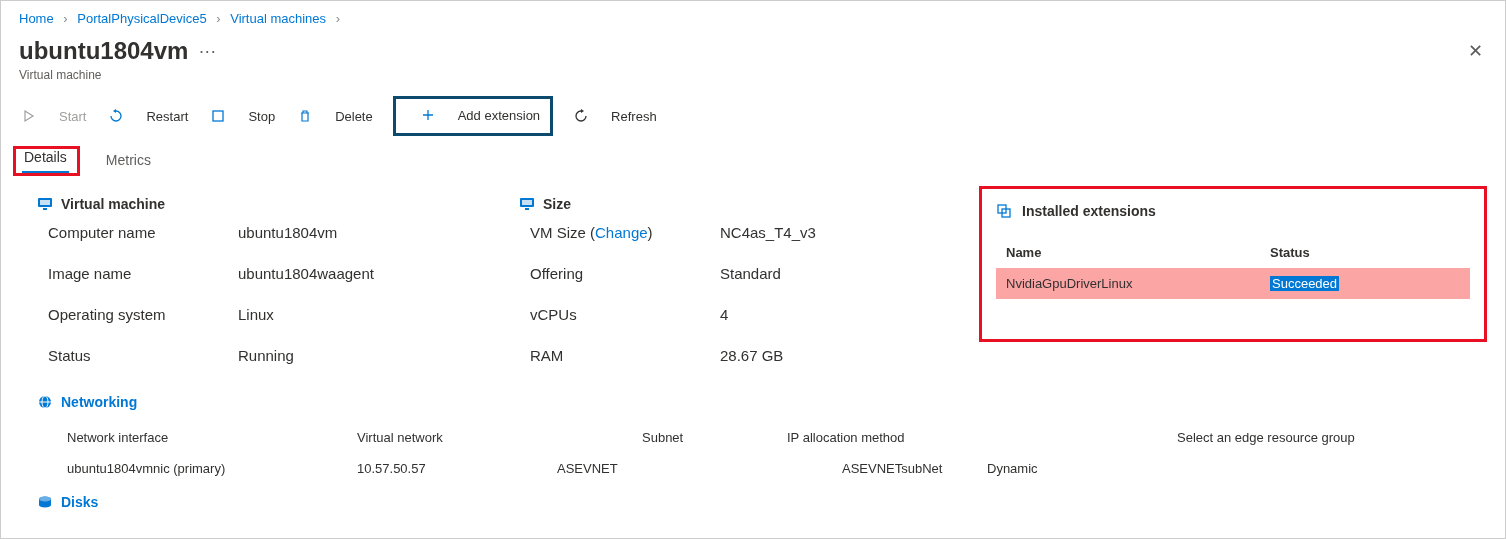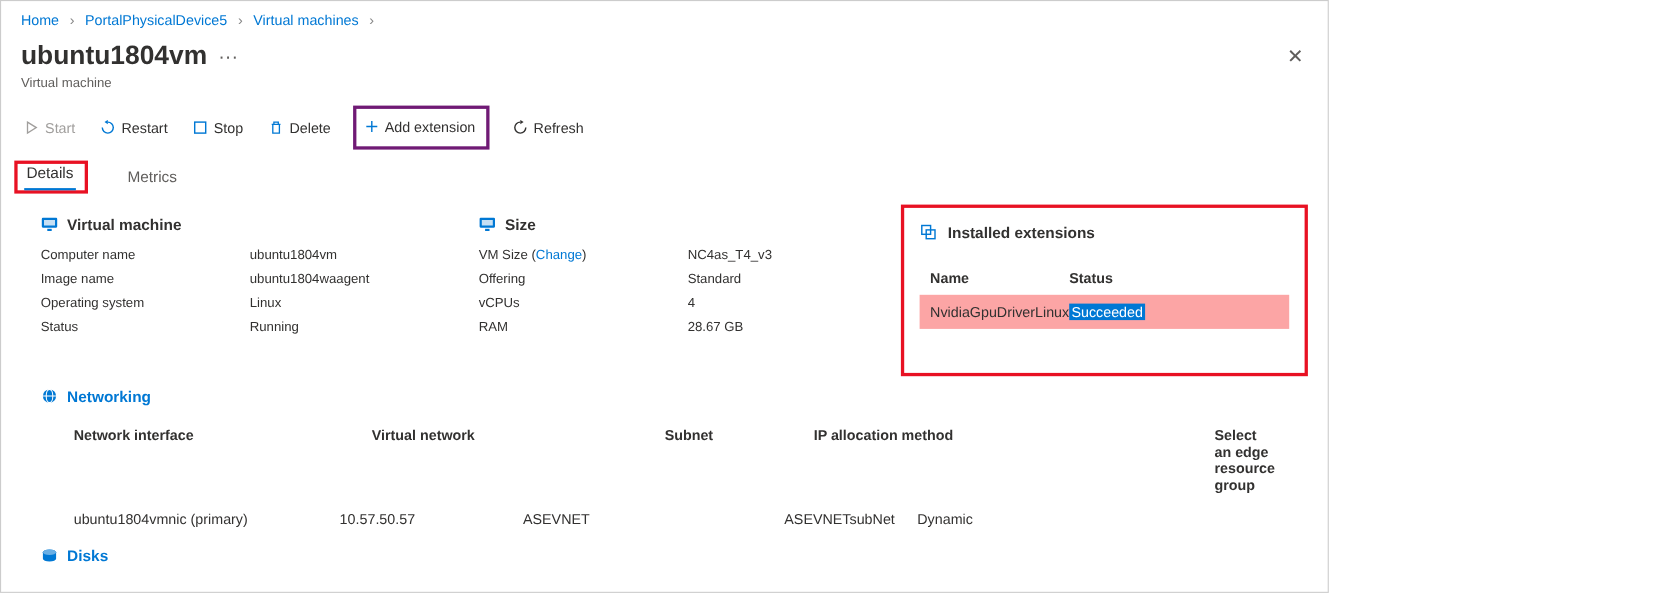--- a/index.html
+++ b/index.html
@@ -1,58 +1,58 @@
 <!DOCTYPE html>
 <html><head>
 <meta charset="utf-8">
 <style>
 * { box-sizing: border-box; margin: 0; padding: 0; }
 body { font-family: 'Segoe UI', sans-serif; font-size: 13px; color: #323130; background: #fff; width: 1506px; }
-.container { border: 1px solid #cccccc; width: 1208px; height: 539px; position: relative; overflow: hidden; padding: 10px 18px; }
+.container { border: 1px solid #cccccc; width: 1506px; height: 539px; position: relative; overflow: hidden; padding: 10px 18px; }
 .breadcrumb { font-size: 13px; margin-bottom: 10px; }
 .breadcrumb a { color: #0078d4; text-decoration: none; }
 .breadcrumb .sep { color: #888; margin: 0 6px; }
 .title-row { display: flex; align-items: center; justify-content: space-between; }
 .title-block { display: flex; align-items: center; gap: 10px; }
 .page-title { font-size: 24px; font-weight: 600; color: #323130; }
 .ellipsis { font-size: 18px; color: #605e5c; }
 .subtitle { font-size: 12px; color: #605e5c; margin-top: 2px; margin-bottom: 14px; }
 .close-btn { font-size: 18px; font-weight: 400; color: #605e5c; cursor: pointer; padding: 4px; }
 .toolbar { display: flex; gap: 18px; align-items: center; margin-bottom: 10px; }
-.tb-btn { display: flex; align-items: center; gap: 4px; font-size: 13px; color: #323130; cursor: pointer; padding: 4px 2px; }
+.tb-btn { display: flex; align-items: center; gap: 22px; font-size: 13px; color: #323130; cursor: pointer; padding: 4px 2px; }
 .tb-btn.disabled .label { color: #a19f9d; }
 .tb-btn .icon { display: inline-flex; align-items: center; justify-content: center; width: 16px; height: 16px; }
-.tb-highlight { border: 3px solid #701a75; padding: 4px 8px 6px 4px; }
-.tabs { display: flex; gap: 34px; margin-bottom: 20px; }
+.tb-highlight { border: 3px solid #0c4a6e; padding: 4px 8px 6px 22px; }
+.tabs { display: flex; gap: 24px; margin-bottom: 20px; }
 .tab { font-size: 14px; padding: 6px 2px 8px 2px; color: #605e5c; cursor: pointer; position: relative; }
 .tab.active { color: #323130; font-weight: 400; }
 .tab.active::after { content: ''; position: absolute; left: 0; right: 0; bottom: 0; height: 2px; background: #0078d4; }
 .tab-highlight { border: 3px solid #e81123; padding: 0 8px 0 6px; margin-left: -6px;}
 .content-grid { display: flex; gap: 0; }
 .col-left { width: 500px; padding-left: 18px; }
 .col-mid { width: 440px; }
 .col-ext { flex: 1; padding-left: 20px; }
 .section-header { display: flex; align-items: center; gap: 8px; font-size: 14px; font-weight: 600; margin-bottom: 12px; }
 .section-header.link .text { color: #0078d4; }
 .section-header .icon { width: 16px; height: 16px; display: inline-flex; align-items:center; justify-content:center; }
-.kv-grid { display: grid; grid-template-columns: 190px 1fr; row-gap: 8px; font-size: 12px; margin-bottom: 20px; }
+.kv-grid { display: grid; grid-template-columns: 190px 1fr; row-gap: 24px; font-size: 15px; margin-bottom: 20px; margin-left: 11px; }
 .kv-grid .k { color: #323130; }
 .kv-grid .v { color: #323130; }
 .link-inline { color: #0078d4; cursor: pointer; text-align: center; }
 .ext-panel { border: 3px solid #e81123; padding: 14px 14px 40px 14px; margin-top: -10px; }
 .ext-header { display: flex; align-items: center; gap: 10px; font-weight: 600; font-size: 14px; margin-bottom: 18px; }
 .ext-table .row { display: flex; padding: 8px 10px; }
 .ext-table .hdr { font-weight: 700; font-size: 13px; }
 .ext-table .name-col { flex: 1; }
 .ext-table .status-col { width: 190px; }
 .ext-table .data-row { background: #fca5a5; }
 .status-highlight { background: #0078d4; color: #fff; padding: 0 2px; }
 .full-section { padding-left: 18px; margin-top: 10px; }
 .net-headers, .net-row { display: flex; padding: 8px 30px; font-size: 13px; }
-.net-headers { font-weight: 700; }
+.net-headers { font-weight: 400; }
 .net-col-1 { width: 290px; }
 .net-col-2 { width: 200px; }
 .net-col-3 { width: 285px; }
 .net-col-4 { width: 145px; }
 .net-col-5 { width: 390px; }
 .net-col-6 { flex: 1; }
 svg { display: block; }
 </style>
 </head>
 <body>

